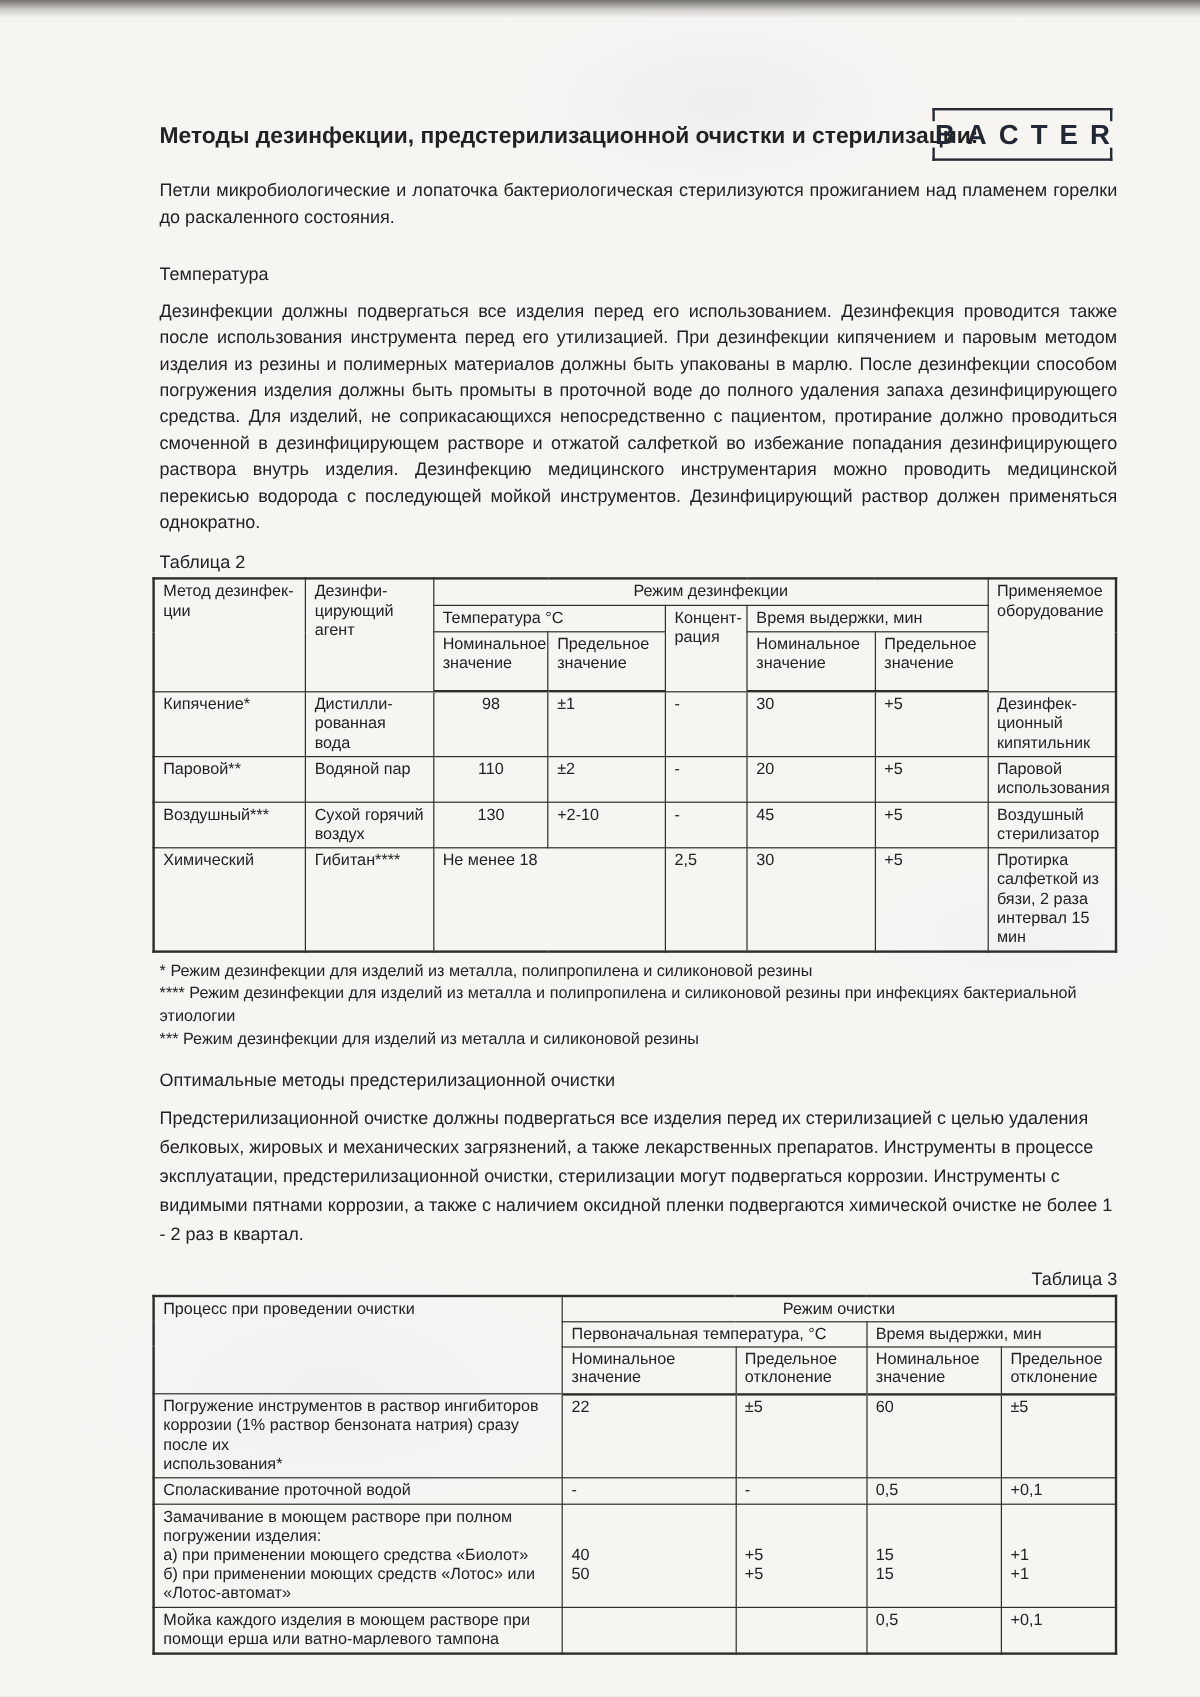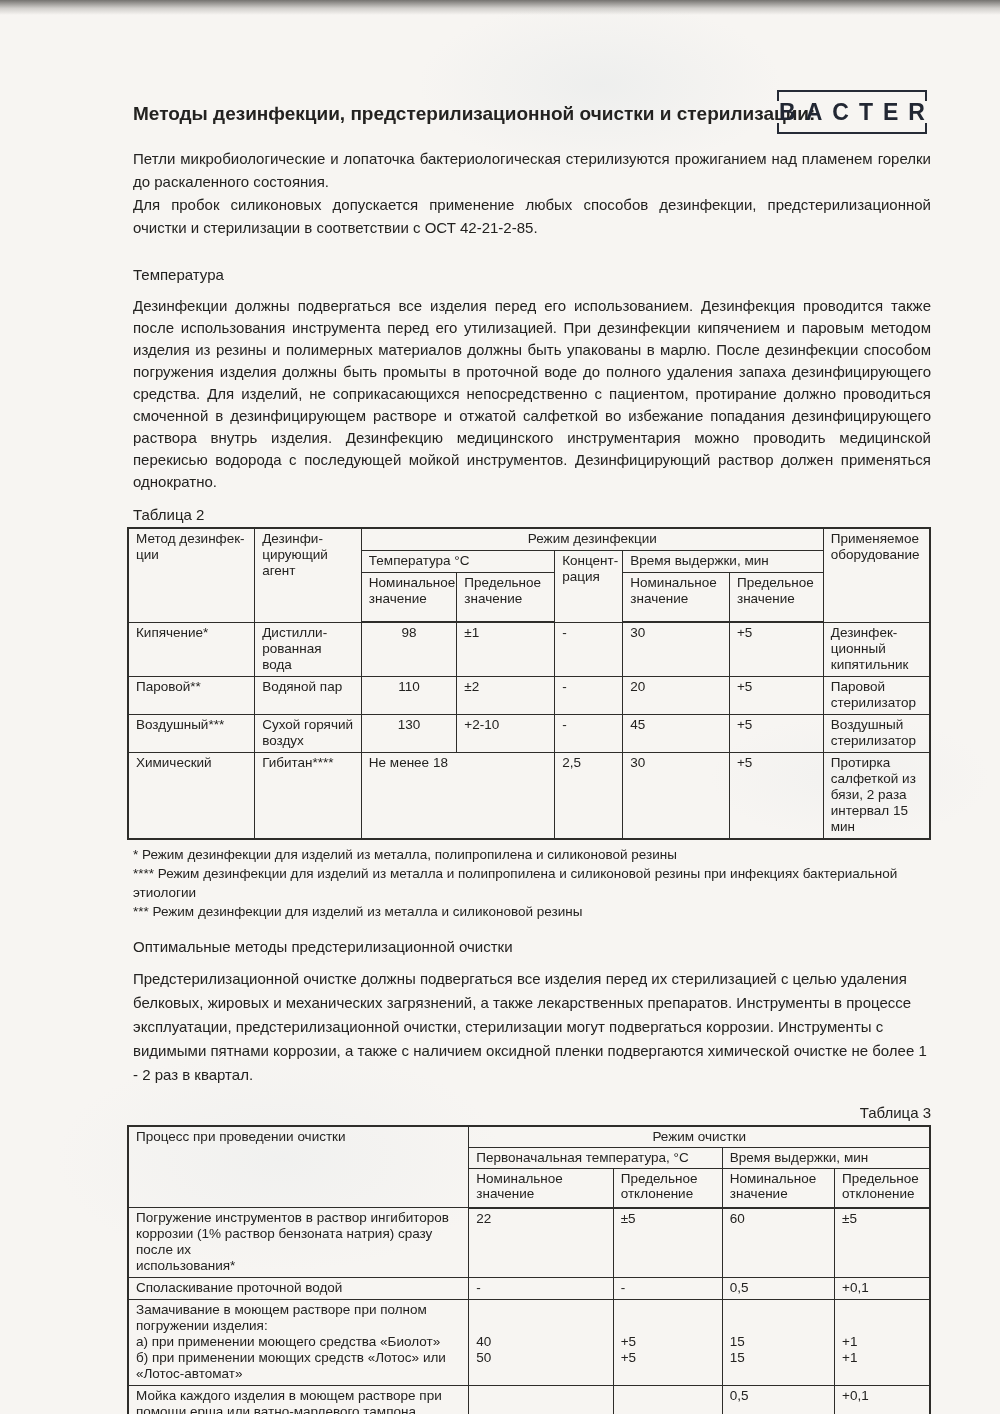--- a/index.html
+++ b/index.html
@@ -83,21 +83,20 @@
   <div class="scan-top"></div>
 
   <div class="logo">
     <span>BACTER</span>
   </div>
 
   <div class="content">
     <p class="title txt">Методы дезинфекции, предстерилизационной очистки и стерилизации:</p>
 
     <p class="para just intro txt">Петли микробиологические и лопаточка бактериологическая стерилизуются прожиганием над пламенем горелки до раскаленного состояния.</p>
-    <p class="para just txt">Для пробок силиконовых допускается применение любых способов дезинфекции, предстерилизационной очистки и стерилизации в соответствии с ОСТ 42-21-2-85.</p>
 
     <p class="heading txt">Температура</p>
     <p class="para just bigpara txt">Дезинфекции должны подвергаться все изделия перед его использованием. Дезинфекция проводится также после использования инструмента перед его утилизацией. При дезинфекции кипячением и паровым методом изделия из резины и полимерных материалов должны быть упакованы в марлю. После дезинфекции способом погружения изделия должны быть промыты в проточной воде до полного удаления запаха дезинфицирующего средства.  Для изделий, не соприкасающихся непосредственно с пациентом, протирание должно проводиться смоченной в дезинфицирующем растворе и отжатой салфеткой во избежание попадания дезинфицирующего раствора внутрь изделия.   Дезинфекцию медицинского инструментария можно проводить медицинской перекисью водорода с последующей мойкой инструментов. Дезинфицирующий раствор должен применяться однократно.</p>
 
     <p class="tlabel txt">Таблица 2</p>
 
     <table class="t2">
       <colgroup>
         <col style="width:15.8%">
           <col style="width:13.3%">
@@ -151,21 +150,21 @@
         </tr>
         <tr>
           <td>Паровой**</td>
           <td>Водяной пар</td>
           <td class="center">110</td>
           <td>±2</td>
           <td>-</td>
           <td>20</td>
           <td>+5</td>
           <td>Паровой
-стерилизатор</td>
+использования</td>
         </tr>
         <tr>
           <td>Воздушный***</td>
           <td>Сухой горячий
 воздух</td>
           <td class="center">130</td>
           <td>+2-10</td>
           <td>-</td>
           <td>45</td>
           <td>+5</td>

